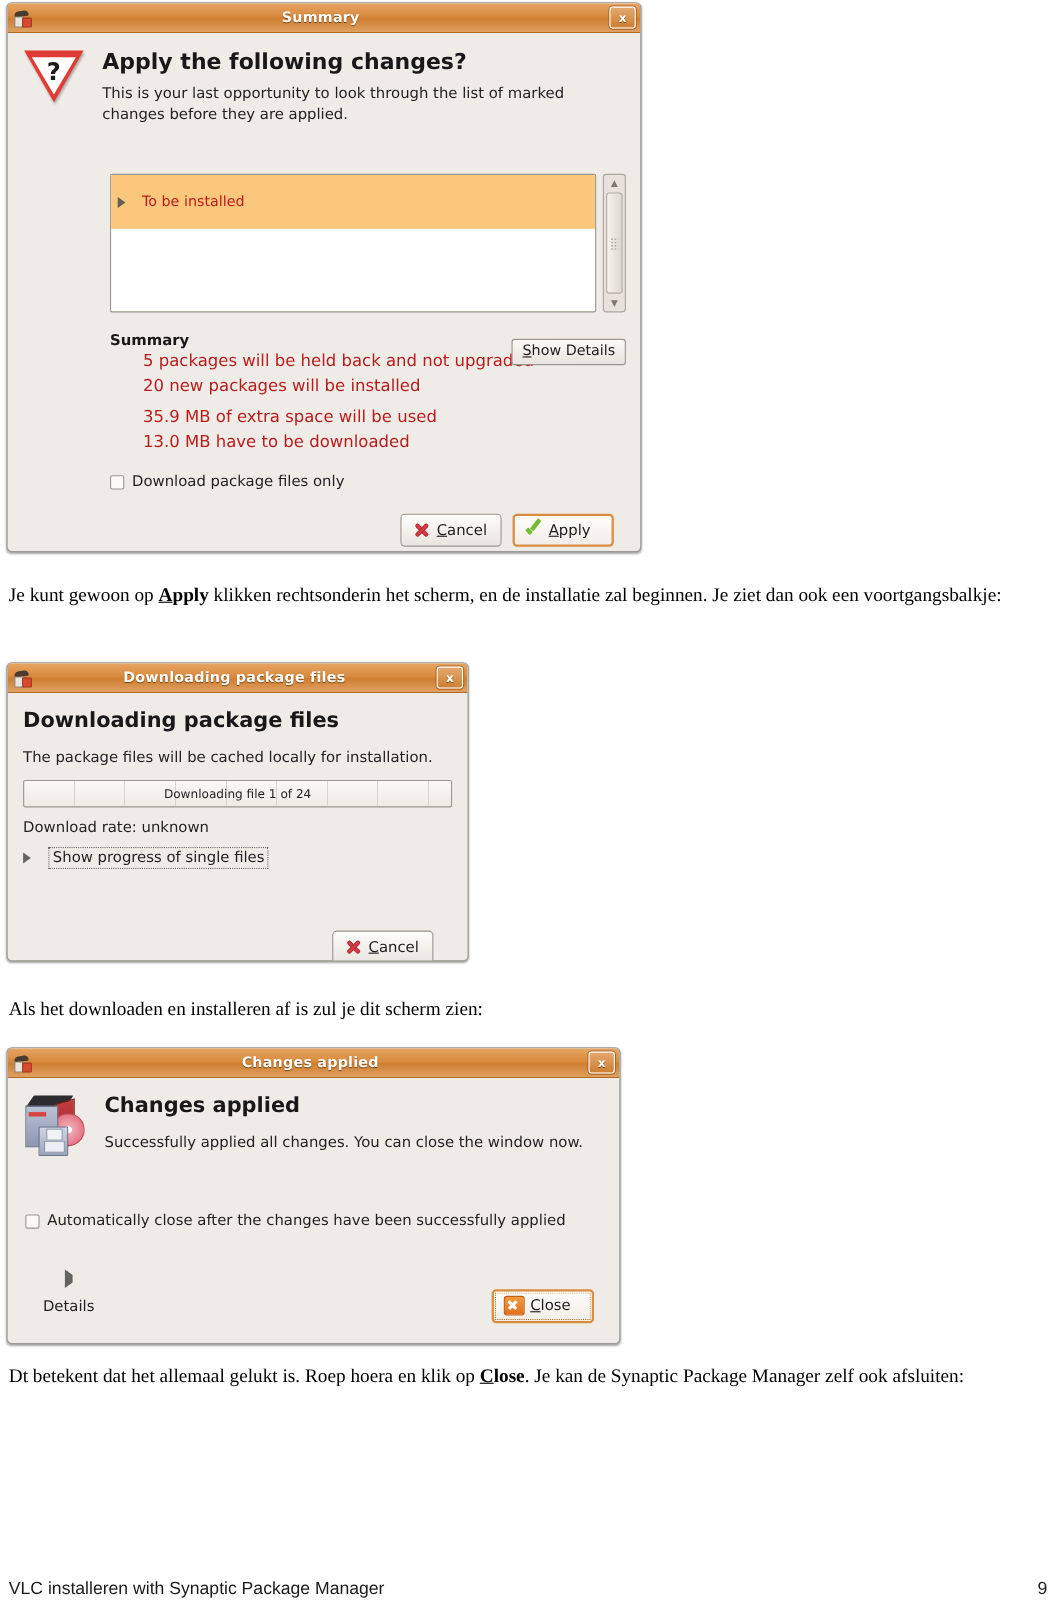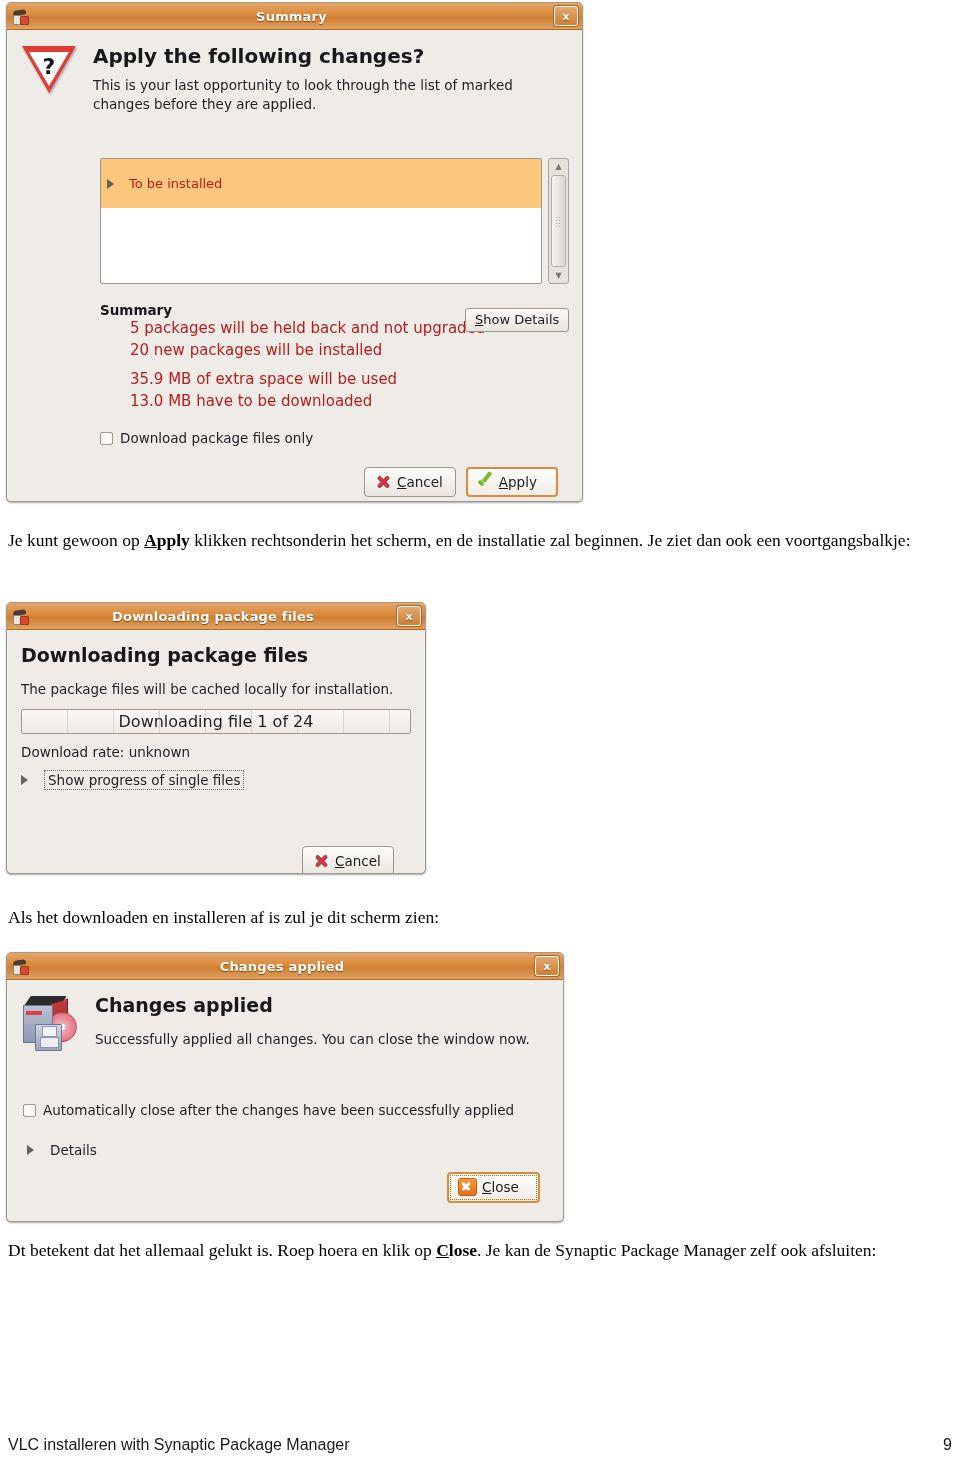--- a/index.html
+++ b/index.html
@@ -291,21 +291,21 @@
     display: flex; align-items: center; justify-content: center;
     overflow: hidden;
   }
   .progress .ticks {
     position: absolute; inset: 0;
     background-image: repeating-linear-gradient(to right,
       transparent 0, transparent 45px, #d8d4cc 45px, #d8d4cc 46px);
   }
   .progress .ptext {
     position: relative;
-    font-size: 16px;
+    font-size: 11px;
     color: #1f1f22;
   }
   .rate { margin-top: 10px; font-size: 13.5px; color: #1f1f22; }
   .disclosure-row {
     margin-top: 10px;
     display: flex; align-items: center; gap: 9px;
     font-size: 13.5px; color: #1f1f22;
   }
   .dotted { border: 1px dotted #6b6b6b; padding: 1px 3px; }
 
@@ -511,21 +511,21 @@
         <div class="h1">Changes applied</div>
         <div class="sub">Successfully applied all changes. You can close the window now.</div>
       </span>
     </div>
 
     <div class="checkrow" style="left:16px; top:122px;">
       <span class="cbox"></span>
       <span>Automatically close after the changes have been successfully applied</span>
     </div>
 
-    <div class="disclosure-row" style="position:absolute; left:16px; top:158px; margin:4px;">
+    <div class="disclosure-row" style="position:absolute; left:16px; top:158px; margin:16px;flex-direction:column;">
       <span class="tri-right"></span>
       <span>Details</span>
     </div>
 
     <div class="btnrow" style="left:440px; top:192px;">
       <span class="btn default dotted-focus">
         <span class="ico ico-xbox"></span>
         <span><span class="ul">C</span><span>lose</span></span>
       </span>
     </div>

